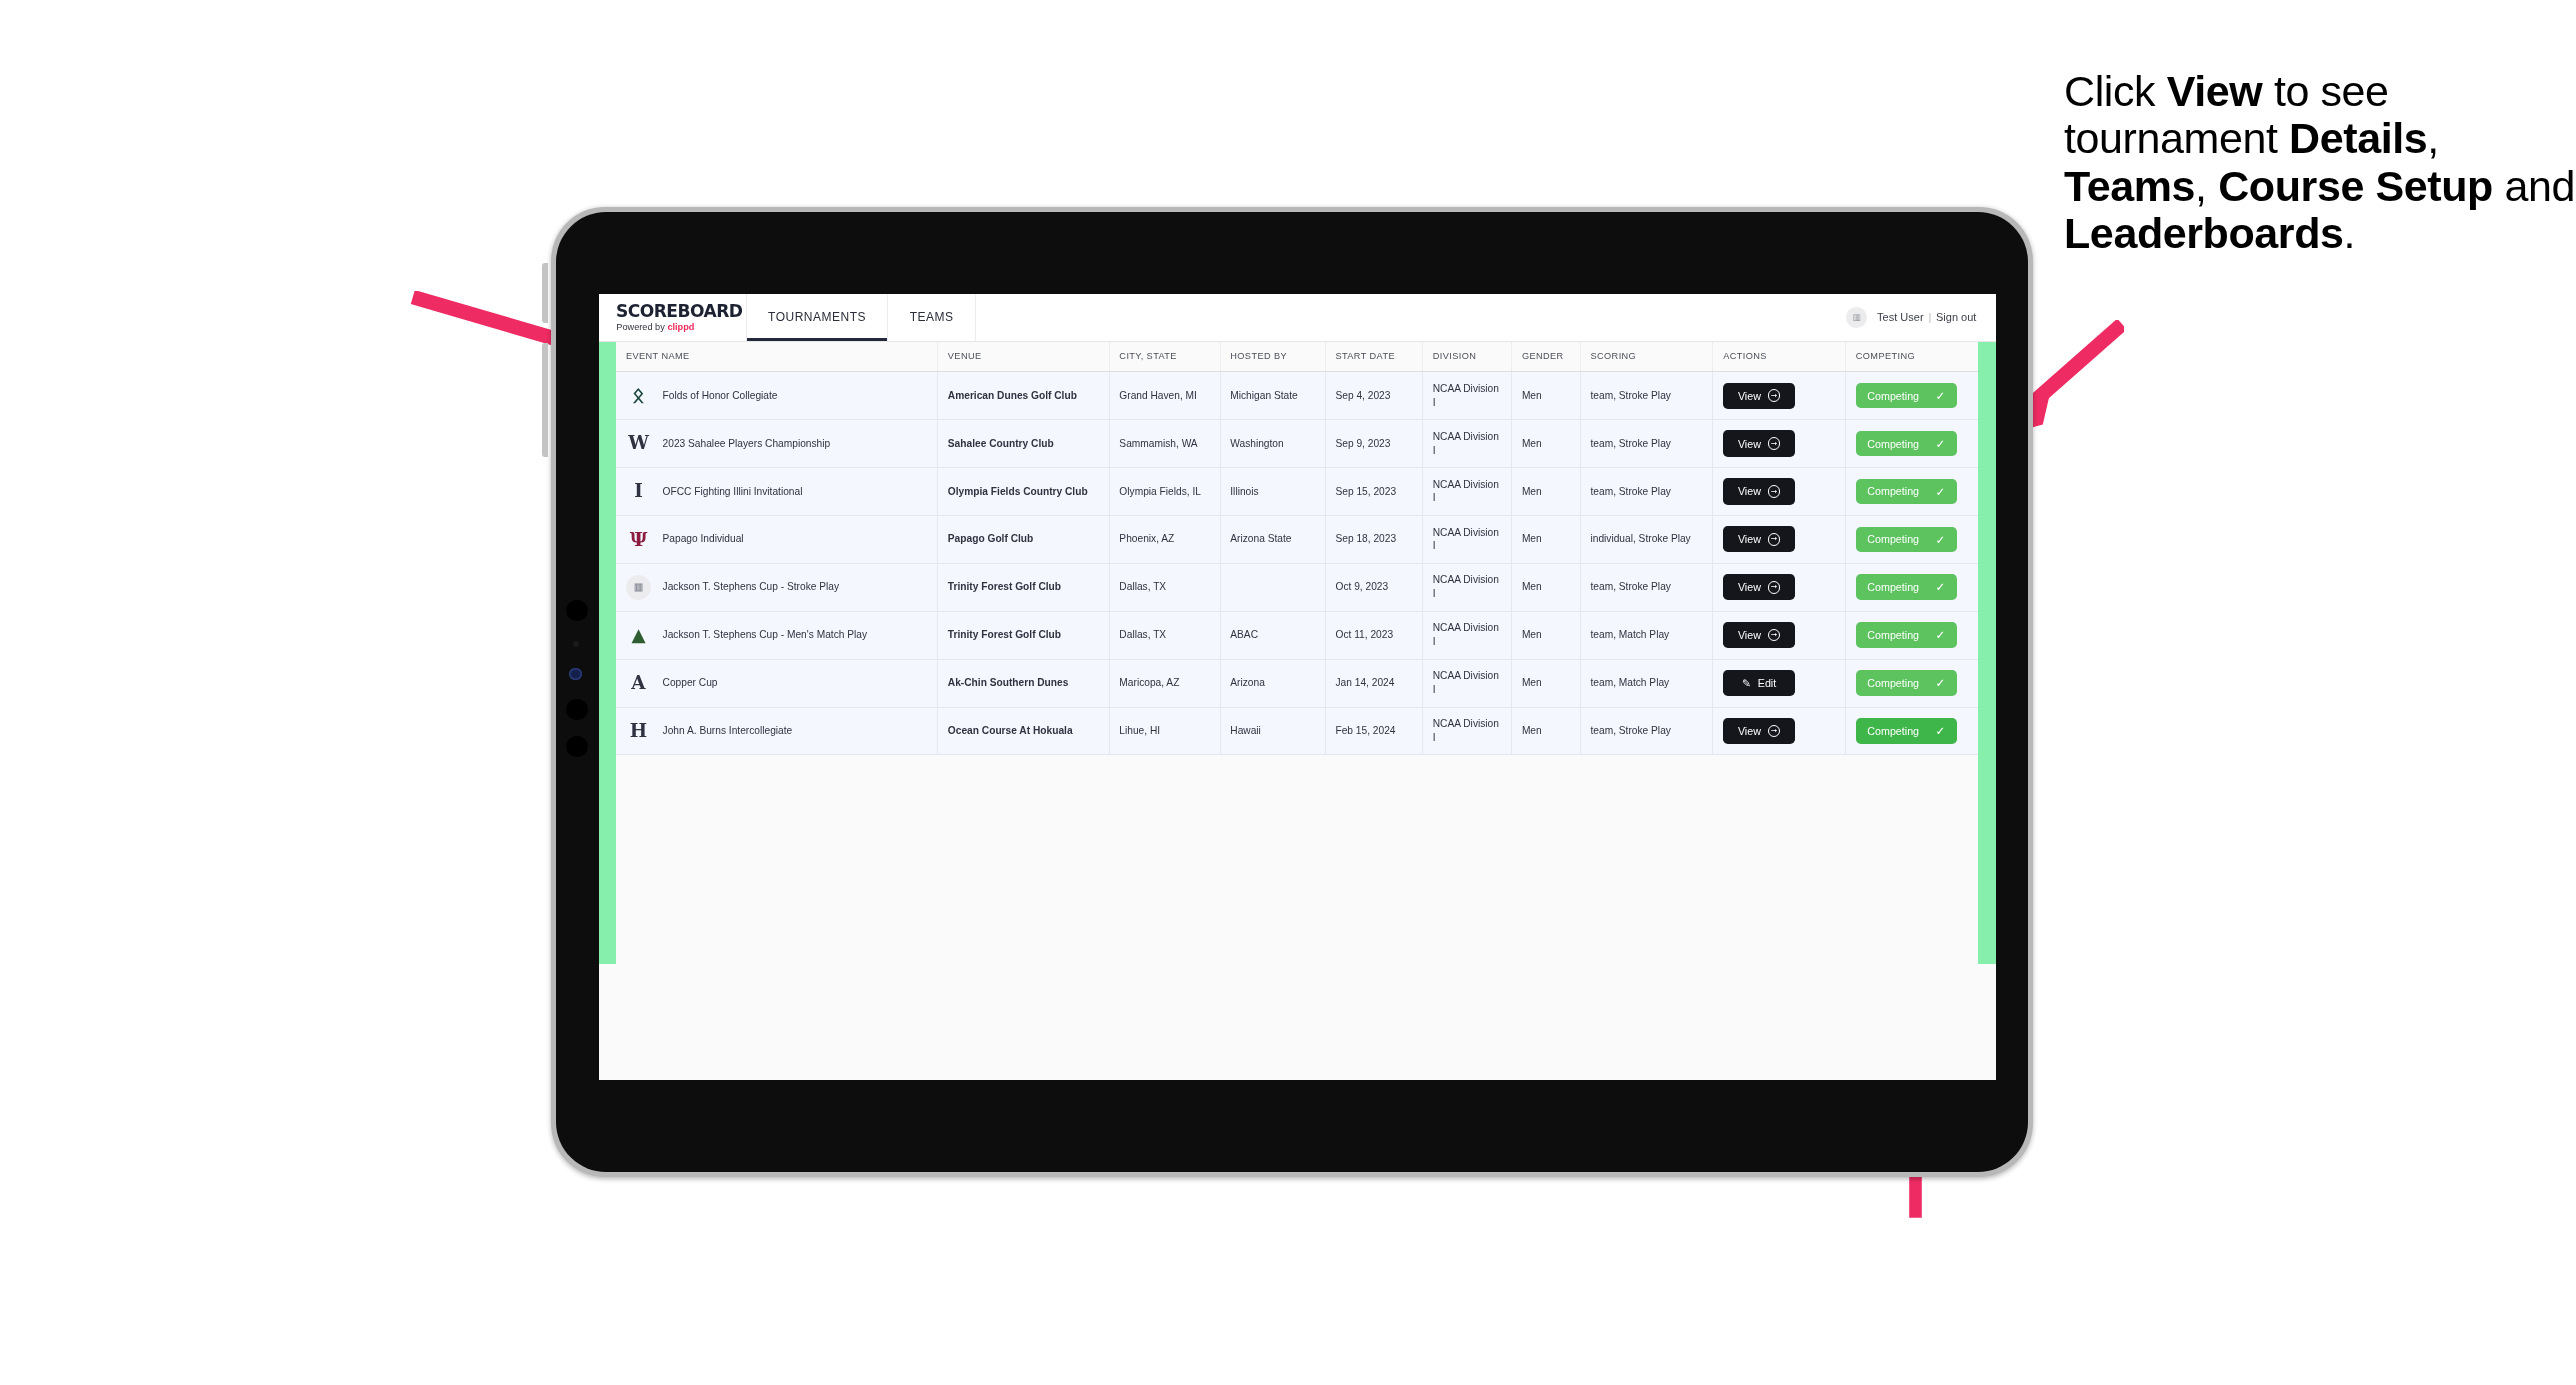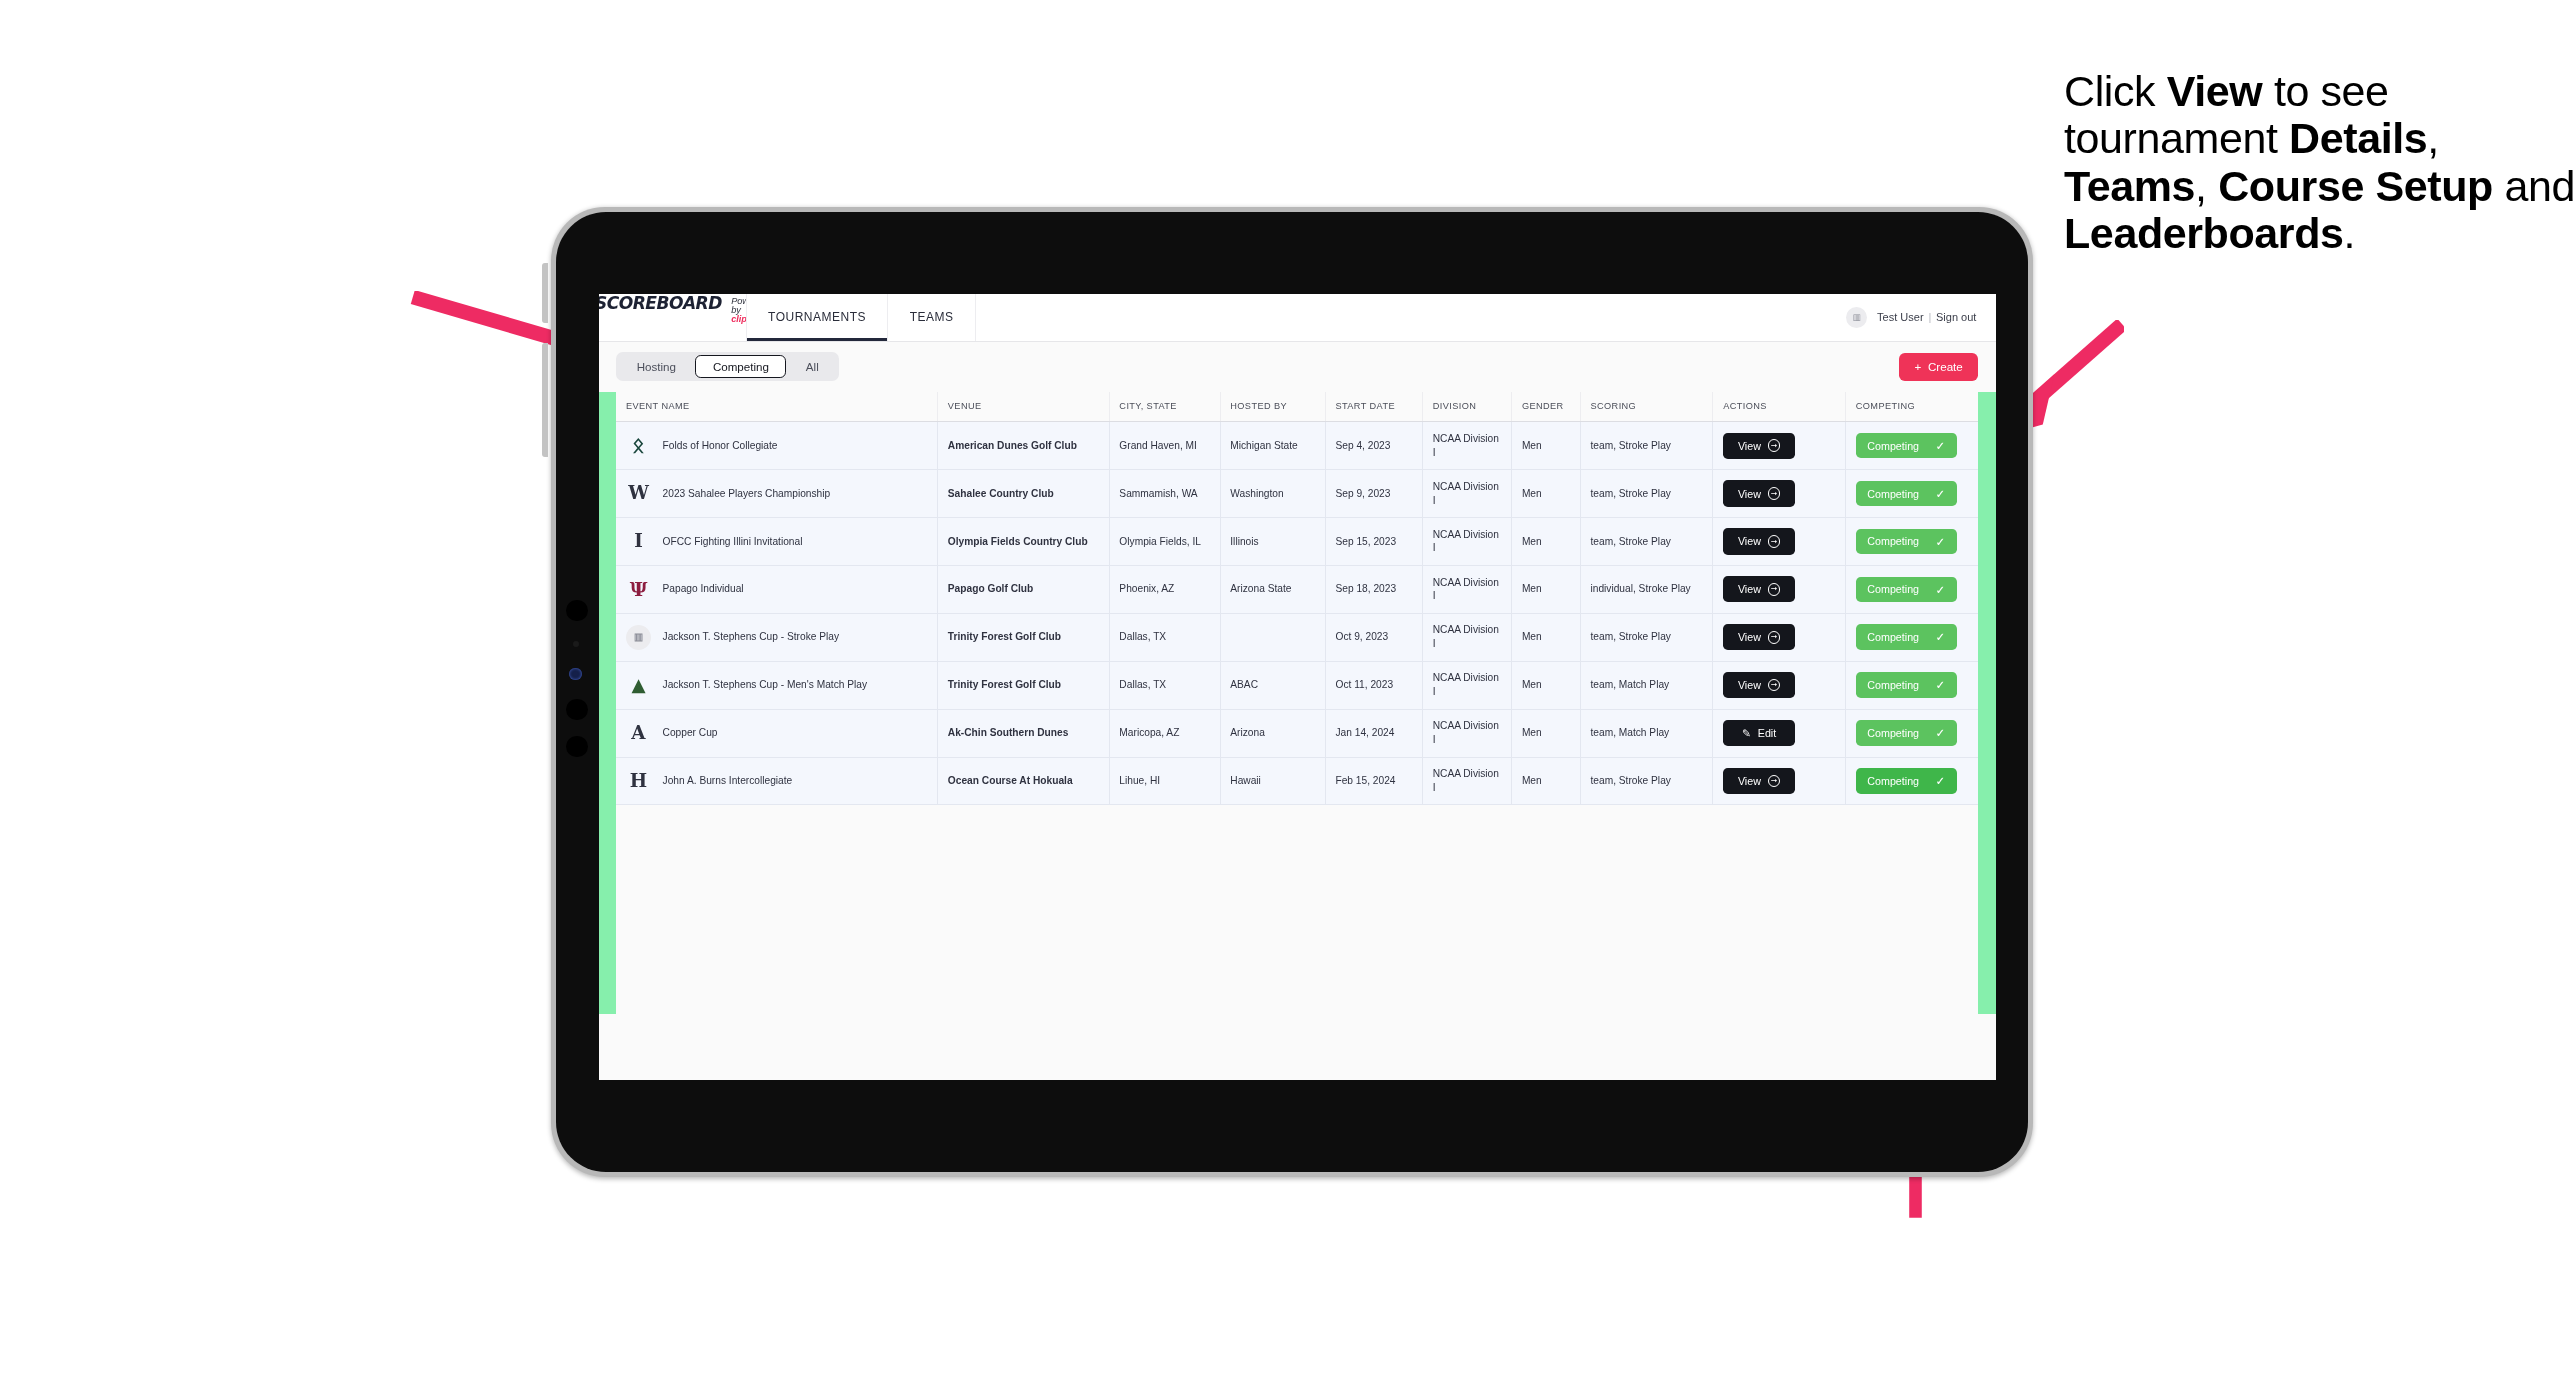--- a/index.html
+++ b/index.html
@@ -61,22 +61,22 @@
     overflow: hidden;
   }
 
   
   .topbar {
     height: 48px; background: #ffffff;
     display: flex; align-items: stretch;
     border-bottom: 1px solid #e6e6e9;
   }
   .brand {
-    width: 147px; display: flex; 
-    justify-content: center; padding-left: 17.5px; font-style: italic;
+    width: 147px; display: flex; flex-direction: column;
+    justify-content: center; padding-left: 17.5px;
   }
   .brand-title {
     font-family: "DejaVu Sans", sans-serif;
     font-weight: 700; font-size: 18.4px; letter-spacing: -0.6px;
     color: #1d2233; line-height: 1; transform: scaleX(.93); transform-origin: left center;
   }
   .brand-sub {
     font-size: 9.2px; color: #31343f; margin-top: 2.9px; line-height: 1;
   }
   .brand-sub .clippd { color: #ef2b5c; font-weight: 700; }
@@ -240,32 +240,20 @@
             <div class="navtab active">TOURNAMENTS</div>
             <div class="navtab">TEAMS</div>
           </div>
           <div class="topbar-spacer"></div>
           <div class="user-area">
             <div class="avatar">▥</div>
             <div class="user-text"><span>Test User</span><span class="sep">|</span><span class="signout">Sign out</span></div>
           </div>
         </div>
 
-        <div class="filterbar">
-          <div class="segment">
-            <div class="seg-item">Hosting</div>
-            <div class="seg-item active">Competing</div>
-            <div class="seg-item">All</div>
-          </div>
-          <div class="filter-spacer"></div>
-          <button class="create-btn">
-              <span>+</span>
-              <span>Create</span>
-            </button>
-        </div>
 
         <div class="table-wrap">
           <table class="grid">
             <thead>
               <tr>
                 <th class="c-event">EVENT NAME</th>
                 <th class="c-venue">VENUE</th>
                 <th class="c-city">CITY, STATE</th>
                 <th class="c-host">HOSTED BY</th>
                 <th class="c-date">START DATE</th>

